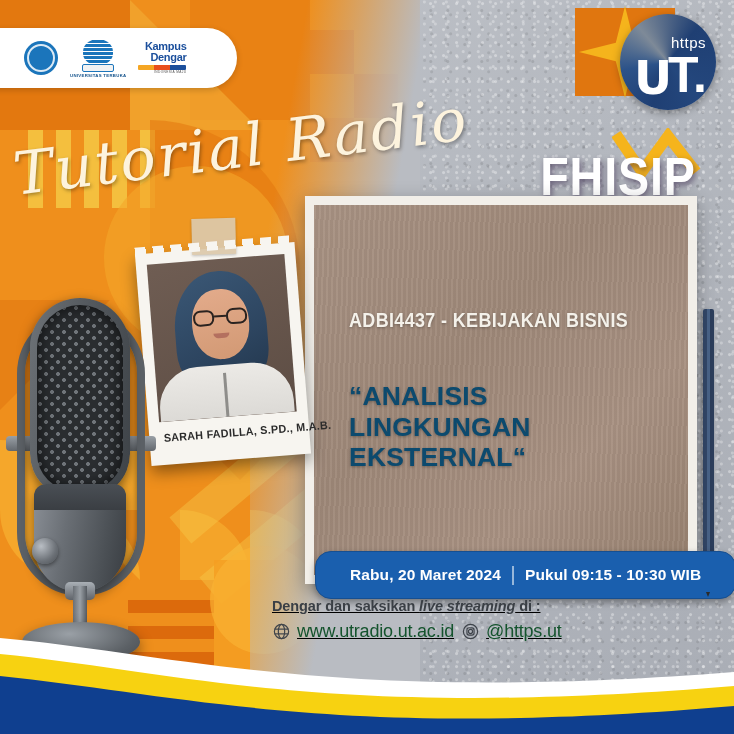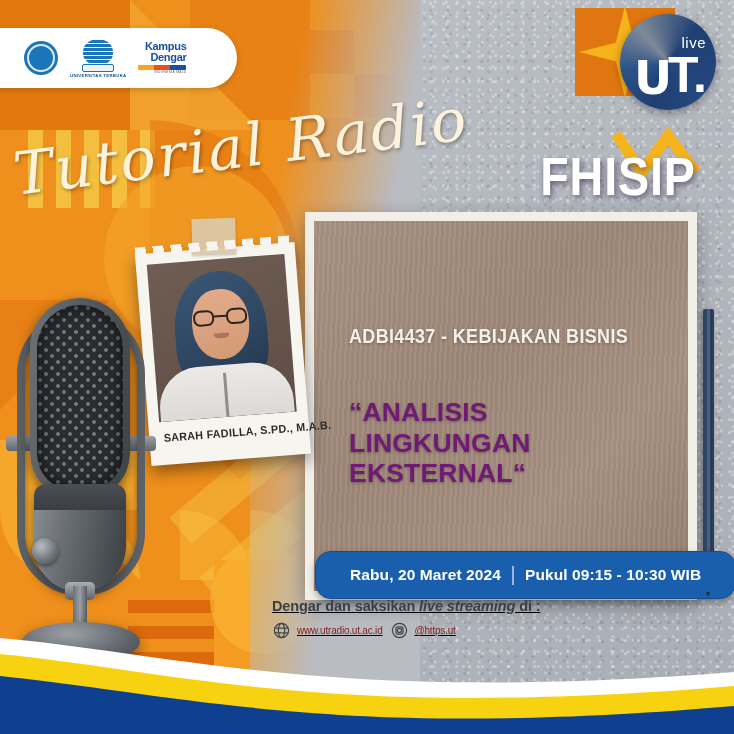--- a/index.html
+++ b/index.html
@@ -62,32 +62,32 @@
   .script{position:absolute;left:12px;top:112px;transform:rotate(-7deg);
     font-family:"DejaVu Serif", serif;font-style:italic;font-size:59px;color:#fdf3dd;
     letter-spacing:2px;text-shadow:1px 2px 4px rgba(0,0,0,.35);white-space:nowrap;}
 
   
   .fhisip{position:absolute;right:38px;top:146px;font-size:53px;font-weight:bold;color:#fff;
     letter-spacing:1px;transform:scaleX(.88);transform-origin:right center;
     text-shadow:2px 3px 7px rgba(40,20,60,.55);}
 
   
-  .board-wrap{position:absolute;left:305px;top:212px;width:392px;height:388px;}
+  .board-wrap{position:absolute;left:305px;top:196px;width:392px;height:388px;}
   .board-frame{position:absolute;inset:0;background:#f2efe9;padding:9px;
     box-shadow:0 6px 18px rgba(0,0,0,.32);}
   .board{position:absolute;inset:9px;
     background:linear-gradient(135deg,#a89283 0%,#9e8878 35%,#a89182 65%,#97816f 100%);
     background-image:repeating-linear-gradient(92deg, rgba(255,255,255,.045) 0 2px, rgba(0,0,0,.035) 2px 5px),
       linear-gradient(135deg,#a89283 0%,#9e8878 40%,#a89182 70%,#97816f 100%);}
   .course{position:absolute;left:44px;top:113px;font-size:19.5px;font-weight:bold;color:#f4f1ea;
     letter-spacing:.4px;transform:scaleX(.92);transform-origin:left;white-space:nowrap;
     text-shadow:0 1px 3px rgba(0,0,0,.3);}
   .topic{position:absolute;left:44px;top:185px;width:320px;font-size:26.5px;font-weight:bold;
-    color:#701a75;line-height:1.16;letter-spacing:.2px;text-shadow:0 1px 3px rgba(0,0,0,.3);}
+    color:#0c4a6e;line-height:1.16;letter-spacing:.2px;text-shadow:0 1px 3px rgba(0,0,0,.3);}
 
   
   .datepill{position:absolute;left:315px;top:551px;height:48px;background:#1a5fae;
     border-radius:16px;display:flex;align-items:center;padding:0 34px;gap:11px;
     box-shadow:0 3px 7px rgba(0,0,0,.35);border:1px solid #164f91;}
   .datepill span{color:#fff;font-size:15.5px;font-weight:bold;letter-spacing:.1px;white-space:nowrap;}
   .dsep{width:2px;height:19px;background:rgba(255,255,255,.55);}
 
   
   .polaroid{position:absolute;left:143px;top:248px;width:160px;height:212px;background:#f7f5f0;
@@ -161,21 +161,21 @@
 
   
   .swoosh{position:absolute;left:0;bottom:0;width:734px;height:140px;}
 
   
   .footer{position:absolute;left:272px;top:598px;width:460px;text-decoration:underline;}
   .f-title{font-size:14.5px;font-weight:bold;color:#3a3f45;letter-spacing:-.1px;}
   .f-title em{font-style:italic;}
   .f-row{display:flex;align-items:center;gap:7px;margin-top:7px;}
   .f-item{display:flex;align-items:center;gap:6px;}
-  .f-item .lbl{font-size:10px;color:#7f1d1d;letter-spacing:-.2px;white-space:nowrap;}
+  .f-item .lbl{font-size:18px;color:#14532d;letter-spacing:-.2px;white-space:nowrap;}
   .ic{width:19px;height:19px;flex:0 0 auto;}
   .ic svg{width:100%;height:100%;display:block;}
 
   
   .bottombar{position:absolute;left:0;bottom:0;width:734px;height:52px;display:flex;
     align-items:center;justify-content:flex-end;padding-right:36px;}
   .bottombar span{color:#eef2f7;font-size:14.5px;letter-spacing:.1px;}
 
   
   .utlogo{position:absolute;right:18px;top:14px;width:96px;height:96px;border-radius:50%;
@@ -242,21 +242,21 @@
   <div class="star-sq"></div>
   <div class="chev">
     <svg viewBox="0 0 96 54">
         <polyline points="4,6 30,44 56,8 84,44" fill="none" stroke="#f5b41c" stroke-width="11" stroke-linejoin="miter"></polyline>
       </svg>
   </div>
 
   <div class="utlogo">
     <span class="u">U</span>
     <span class="t">T.</span>
-    <span class="r">live</span>
+    <span class="r">https</span>
   </div>
 
   <div class="logo-pill">
     <div class="lg">
       <div class="lg-tut"></div>
     </div>
     <div class="lg lg-ut">
       <div class="disc"></div>
       <div class="book"></div>
       <div class="cap">UNIVERSITAS TERBUKA</div>

